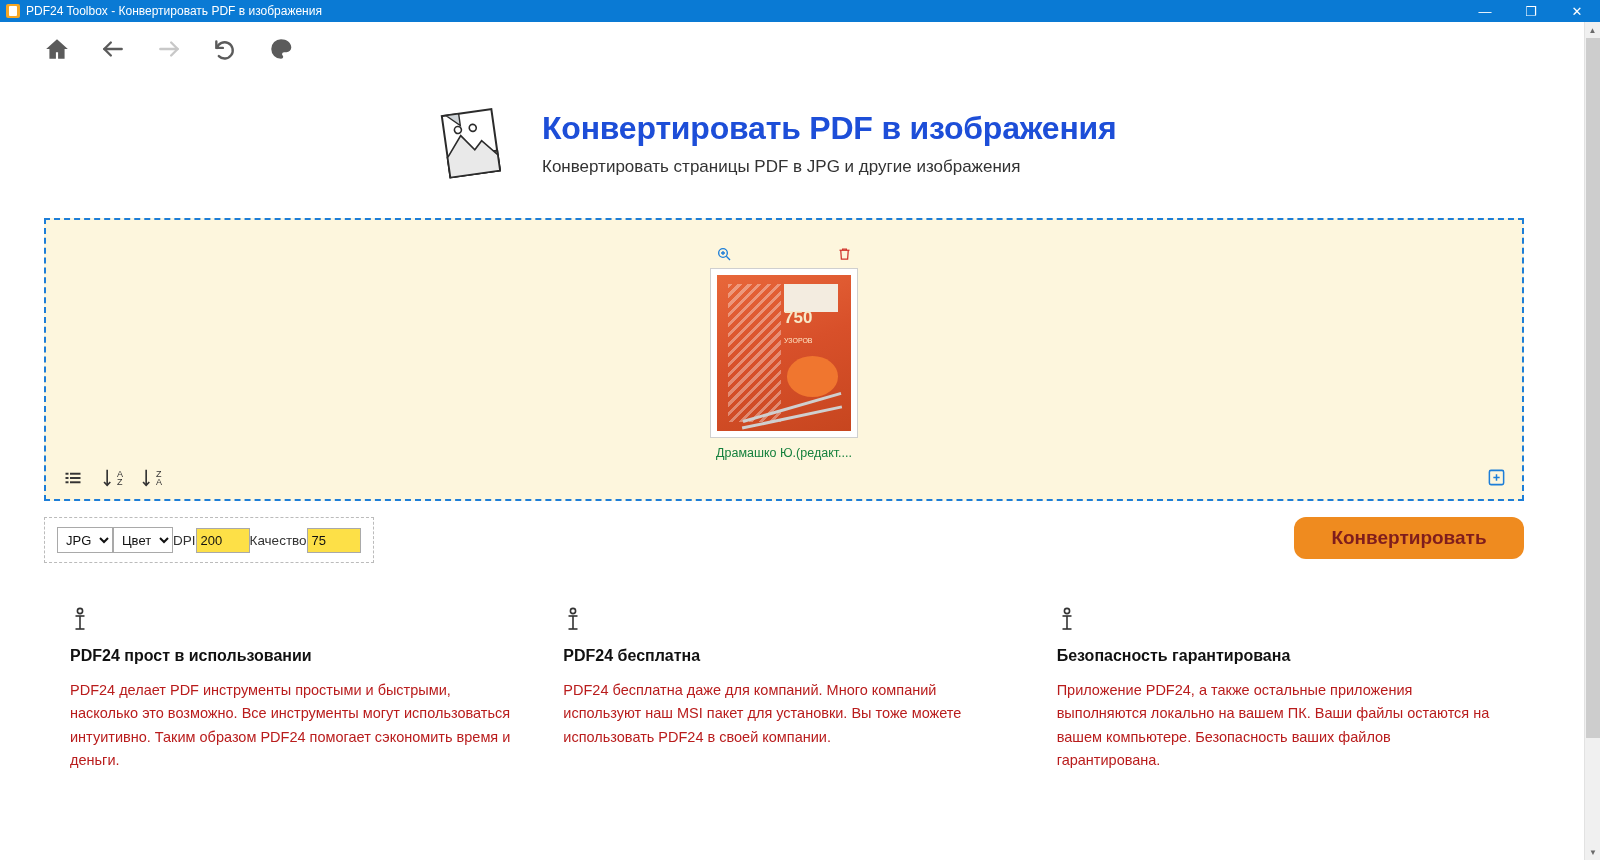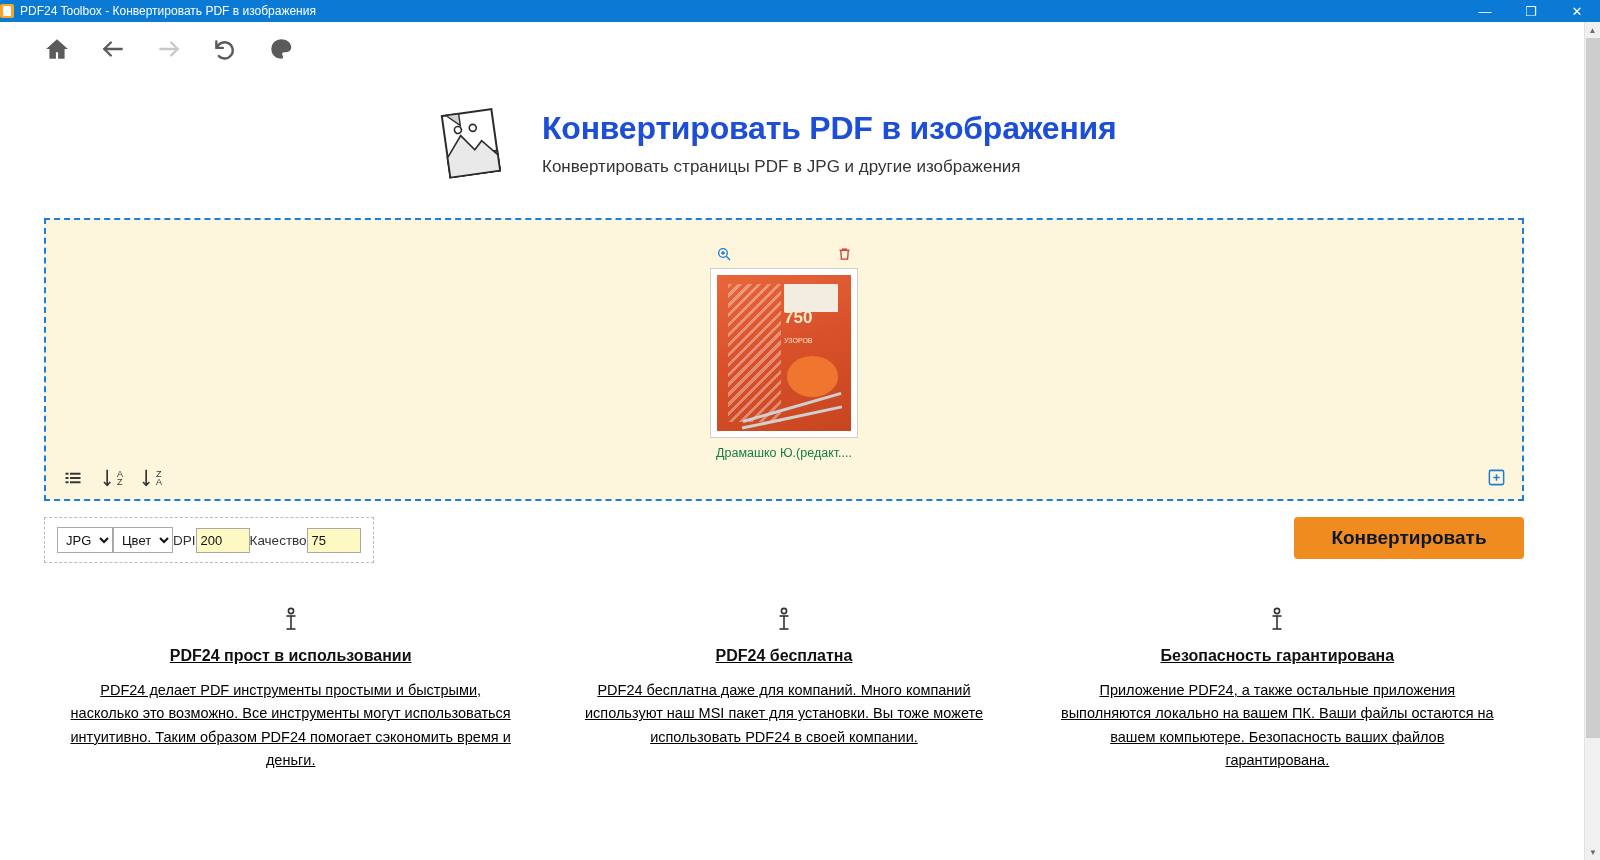--- a/index.html
+++ b/index.html
@@ -12,20 +12,21 @@
   }
 
   
   .titlebar {
     height: 22px;
     background: #0a7ad4;
     display: flex;
     align-items: center;
     color: #ffffff;
     font-size: 12px;
+    padding-left: 6px;
     user-select: none;
   }
   .titlebar .app-icon {
     width: 14px; height: 14px;
     margin-right: 6px;
     background: #f5a623;
     border-radius: 2px;
     position: relative;
     flex: none;
   }
@@ -210,55 +211,55 @@
     color: #111;
   }
   .opt-label { font-size: 13.5px; color: #333; }
   input.opt-input {
     font-family: "Liberation Sans", sans-serif;
     font-size: 13px;
     width: 54px;
     height: 25px;
     padding: 2px 4px;
     border: 1px solid #a9a9a9;
-    background: #fef9c3;
+    background: #fde047;
     color: #111;
   }
   .convert-btn {
     background: #ef8b1f;
-    color: #0f172a;
+    color: #7f1d1d;
     font-size: 19px;
     font-weight: bold;
     border: none;
-    border-radius: 4px;
+    border-radius: 12px;
     padding: 0 26px;
     height: 42px;
     min-width: 230px;
     cursor: pointer;
     font-family: "Liberation Sans", sans-serif;
   }
 
   
   .features {
     display: flex;
     margin: 44px 44px 0 44px;
     gap: 0;
   }
-  .feature { flex: 1; text-align: center; padding: 0 26px; text-decoration: underline; }
+  .feature { flex: 1; text-align: left; padding: 0 26px; }
   .feature-icon { color: #333; margin-bottom: 10px; }
   .feature-title {
     font-size: 16px;
     font-weight: bold;
     color: #111;
     margin-bottom: 14px;
   }
   .feature-text {
     font-size: 14.5px;
     line-height: 1.62;
-    color: #000000;
+    color: #b91c1c;
   }
 
   
   .scrollbar {
     position: absolute;
     top: 0; right: 0;
     width: 16px;
     height: 838px;
     background: #f0f0f0;
     border-left: 1px solid #e2e2e2;

